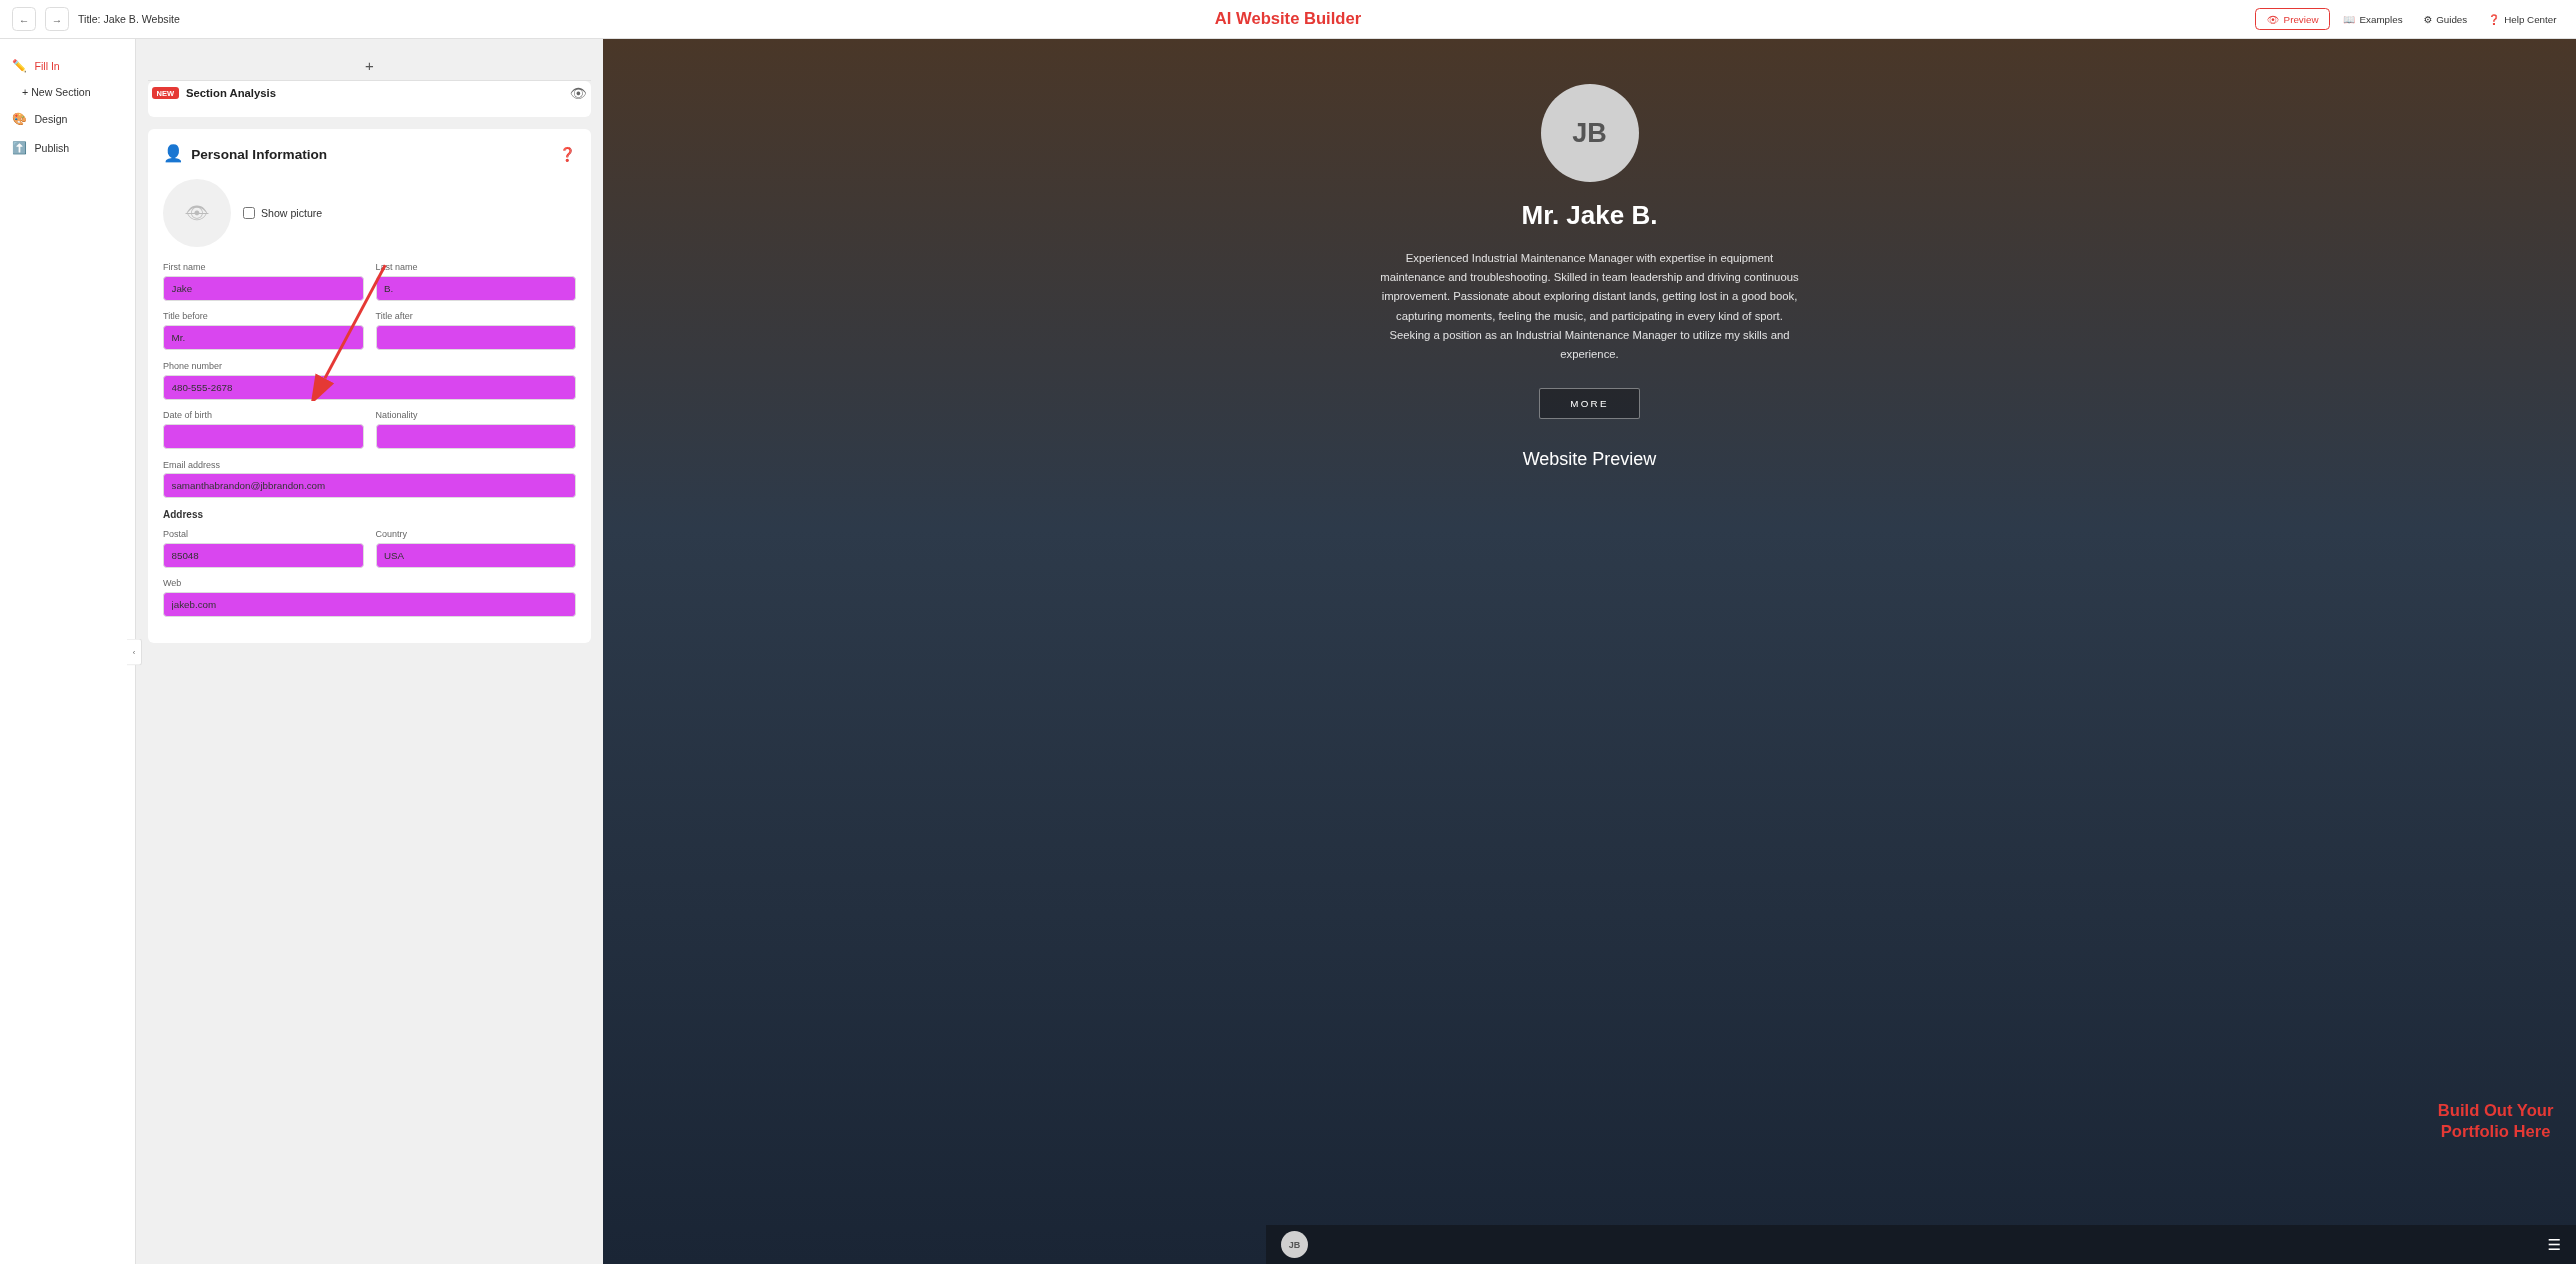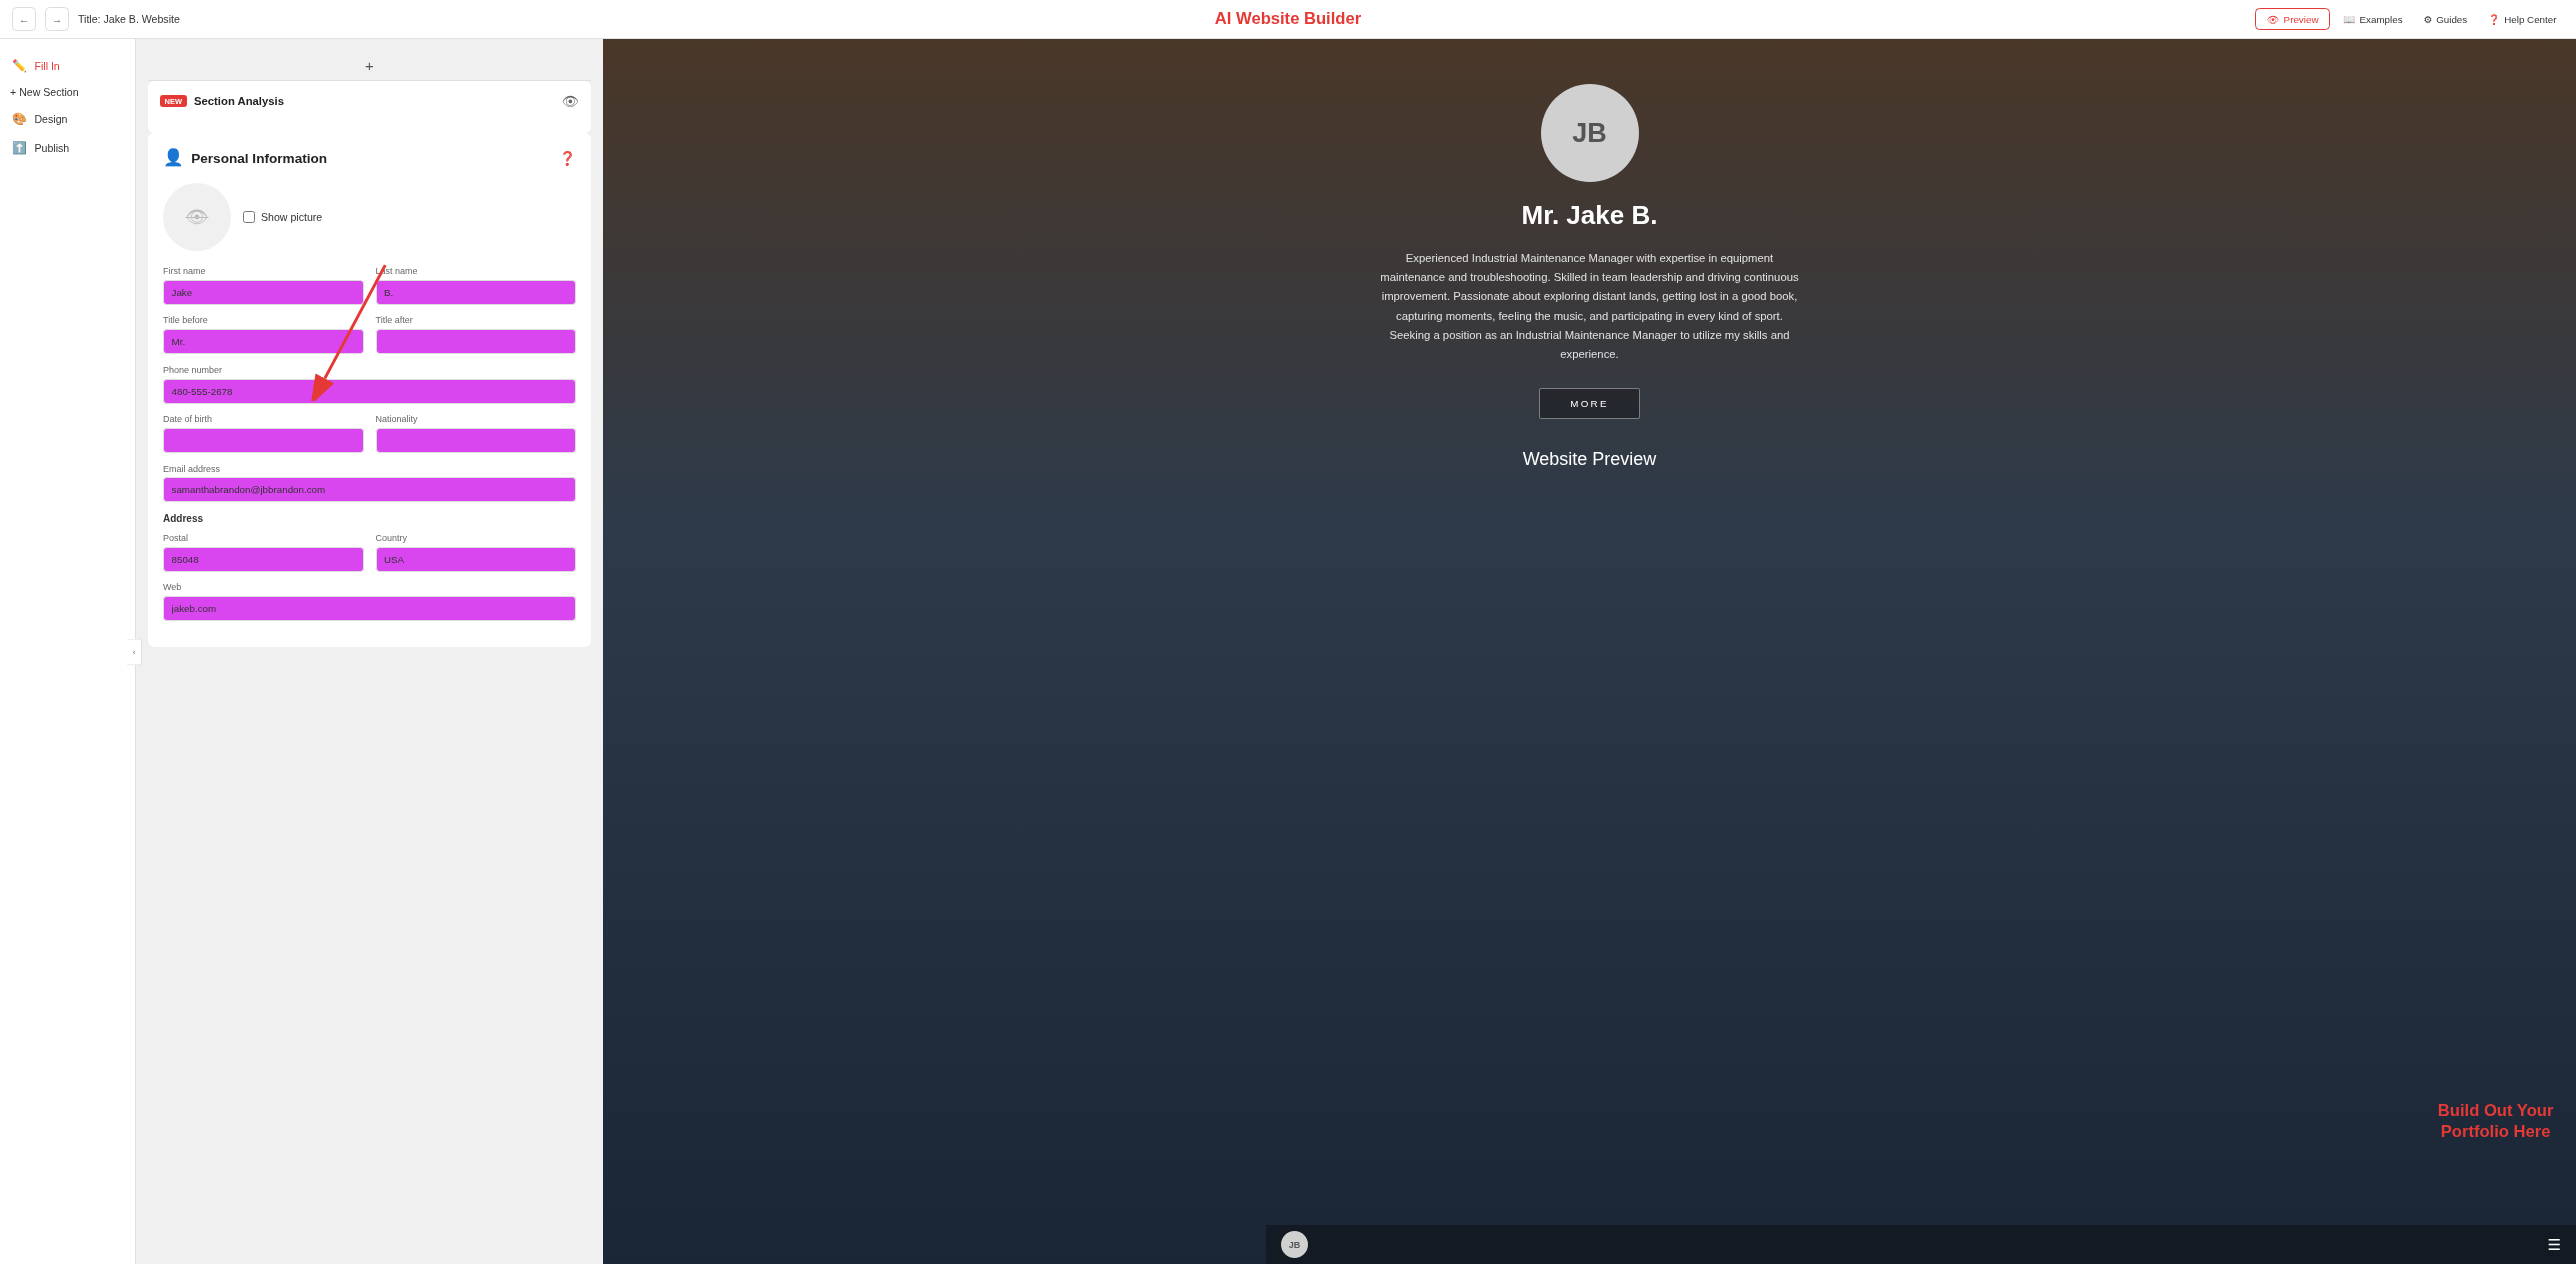--- a/index.html
+++ b/index.html
@@ -110,22 +110,22 @@
       overflow-y: auto;
       flex-shrink: 0;
       padding: 12px;
       position: relative;
     }
 
     
     .section-analysis-card {
       background: #fff;
       border-radius: 6px;
-      padding: 12px;
-      margin-bottom: 0;
+      padding: 4px;
+      margin-bottom: 12px;
     }
     .section-analysis-header {
       display: flex;
       align-items: center;
       justify-content: space-between;
       margin-bottom: 12px;
     }
     .section-analysis-title {
       display: flex;
       align-items: center;
@@ -353,21 +353,21 @@
       cursor: pointer;
       font-size: 15px;
       color: #555;
     }
 
     
     .new-section-item {
       display: flex;
       align-items: center;
       gap: 6px;
-      padding: 6px 4px;
+      padding: 6px 16px;
       font-size: 10.6px;
       color: #333;
       cursor: pointer;
     }
   </style>
 </head>
 <body>
 
 <div class="topbar">
   <div class="topbar-left">

